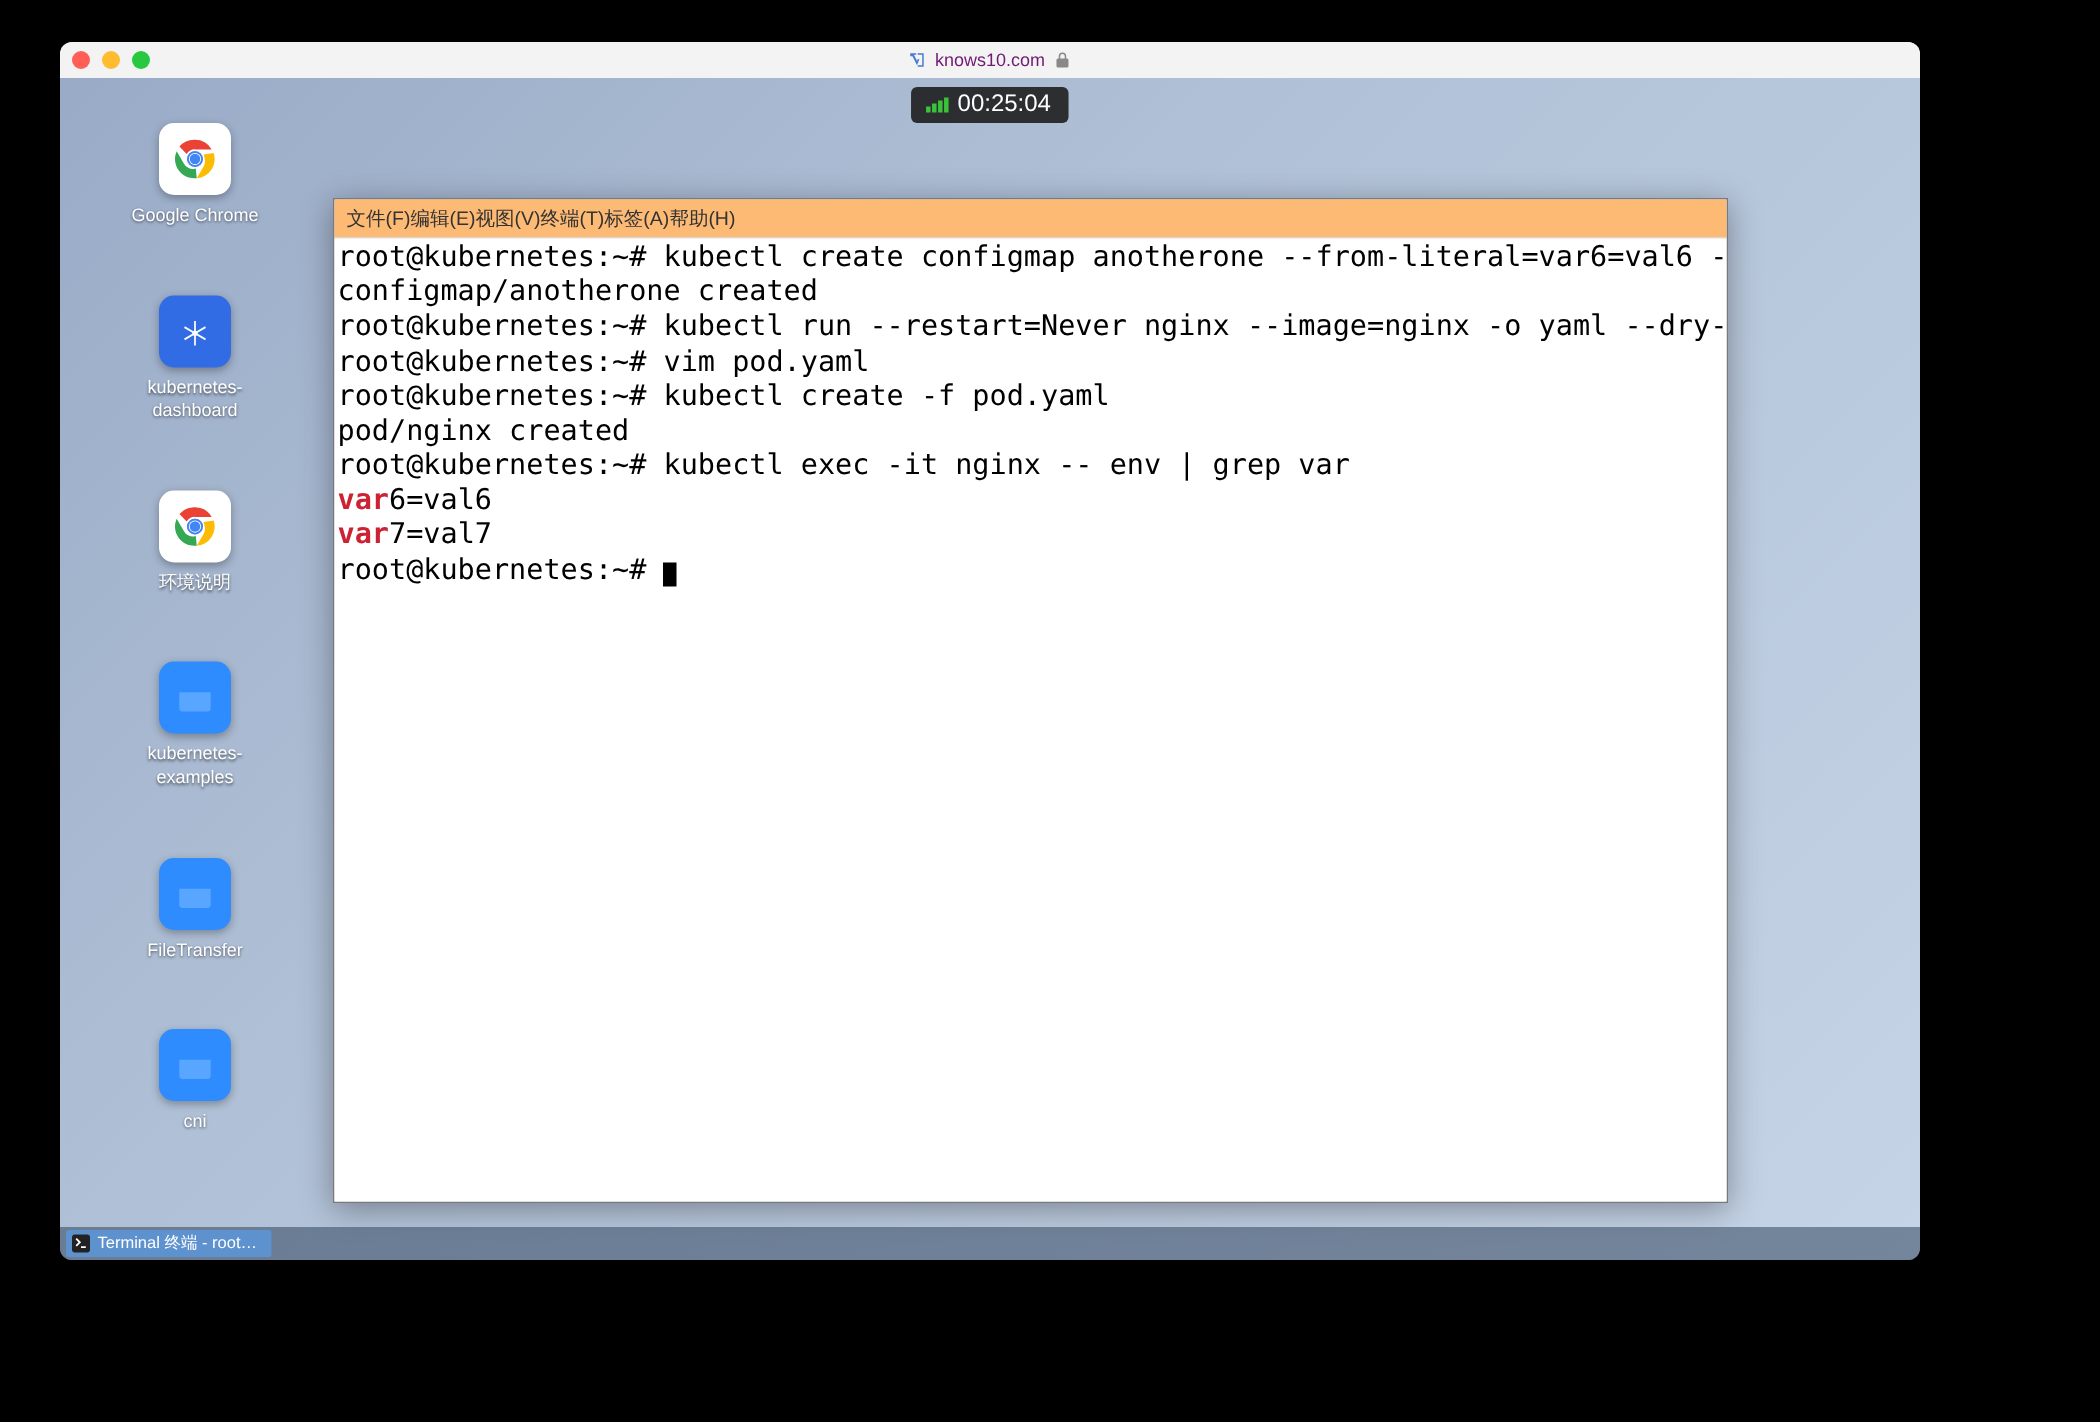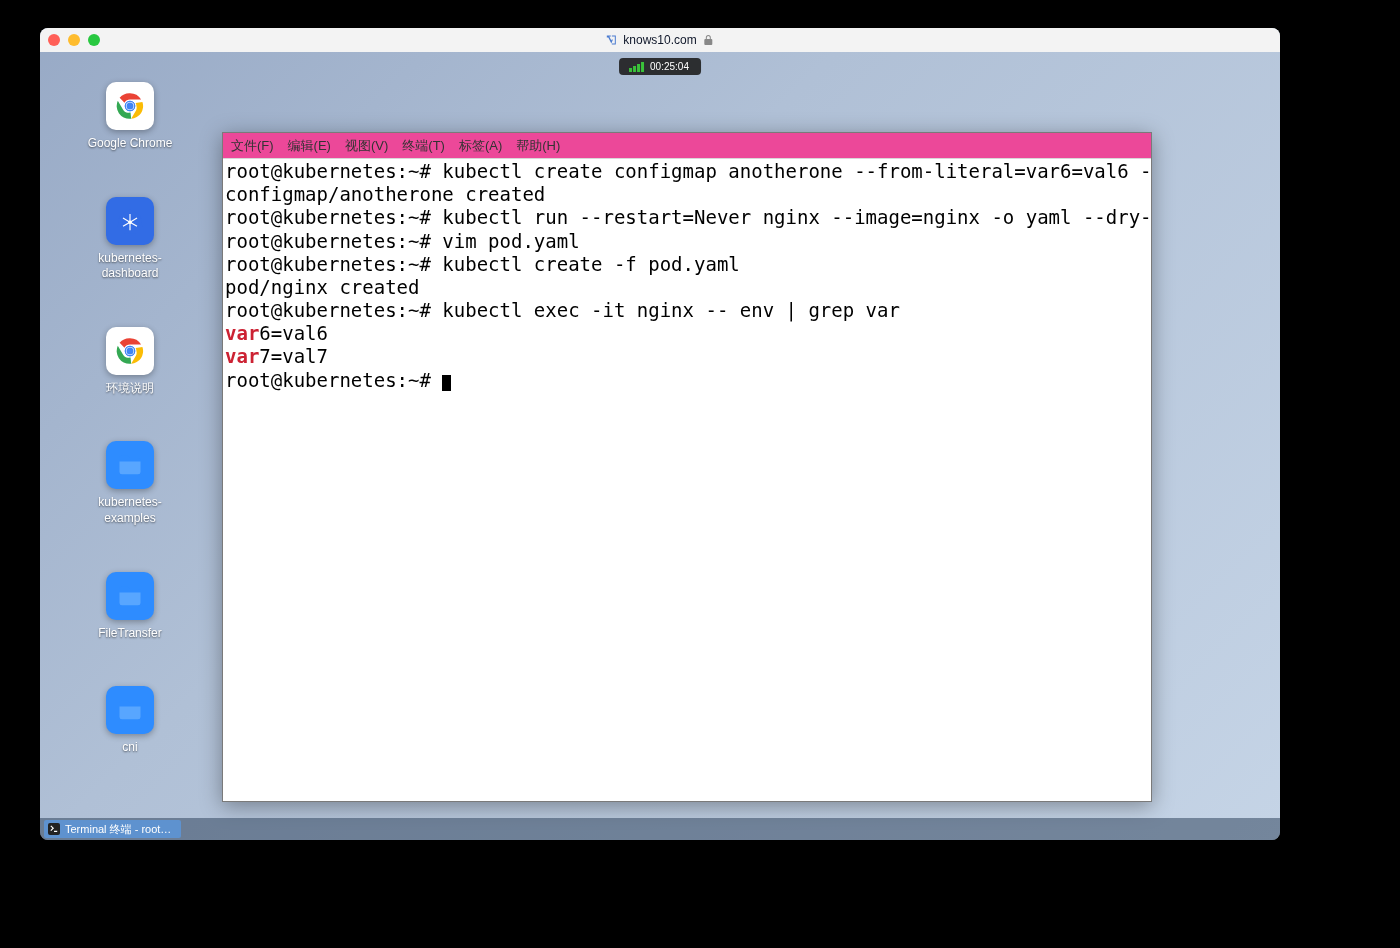--- a/index.html
+++ b/index.html
@@ -27,35 +27,35 @@
     position: relative;
   }
   .traffic-lights { display: flex; gap: 8px; }
   .tl { width: 12px; height: 12px; border-radius: 50%; }
   .tl.red { background: #ff5f57; }
   .tl.yellow { background: #febc2e; }
   .tl.green { background: #28c840; }
   .url-area {
     position: absolute; left: 50%; transform: translateX(-50%);
     display: flex; align-items: center; gap: 6px;
-    color: #0f172a; font-size: 12px;
+    color: #701a75; font-size: 12px;
   }
   .url-area svg { width: 12px; height: 12px; }
   .guest-content {
     position: relative;
     width: 100%; height: calc(100% - 24px);
   }
   .timer-pill {
     position: absolute;
     top: 6px; left: 50%; transform: translateX(-50%);
     background: rgba(30,30,30,.9);
     color: #fff;
     border-radius: 4px;
     padding: 3px 12px 3px 10px;
-    font-size: 10px;
+    font-size: 16px;
     display: flex; align-items: center; gap: 6px;
   }
   .timer-pill .bars { display:flex; align-items:flex-end; gap:1px; }
   .timer-pill .bars span{ width:3px; background:#3ac23a; display:block;}
   .timer-pill .bars span:nth-child(1){height:4px}
   .timer-pill .bars span:nth-child(2){height:6px}
   .timer-pill .bars span:nth-child(3){height:8px}
   .timer-pill .bars span:nth-child(4){height:10px}
 
   
@@ -94,25 +94,25 @@
   .term-titlebar .win-controls{
     position:absolute; right:4px; top:0; height:24px;
     display:flex; align-items:center; gap:2px;
   }
   .term-titlebar .win-controls div{
     width:24px; height:20px; display:flex; align-items:center; justify-content:center;
     font-size:12px; color:#444;
   }
   .term-menubar {
     height: 26px;
-    display:flex; align-items:center; gap:14px;
+    display:flex; align-items:center; 
     padding: 0 8px;
     font-size: 13px; color:#333;
     border-bottom:1px solid #d8d8d8;
-    background:#ec4899;
+    background:#fdba74;
   }
   .term-menubar span{cursor:default;}
   .term-body{
     flex:1;
     background:#fff;
     padding: 1px 2px 2px 2px;
     font-family: "DejaVu Sans Mono","Menlo","Consolas",monospace;
     font-size: 19px;
     color:#000;
     white-space:pre;

